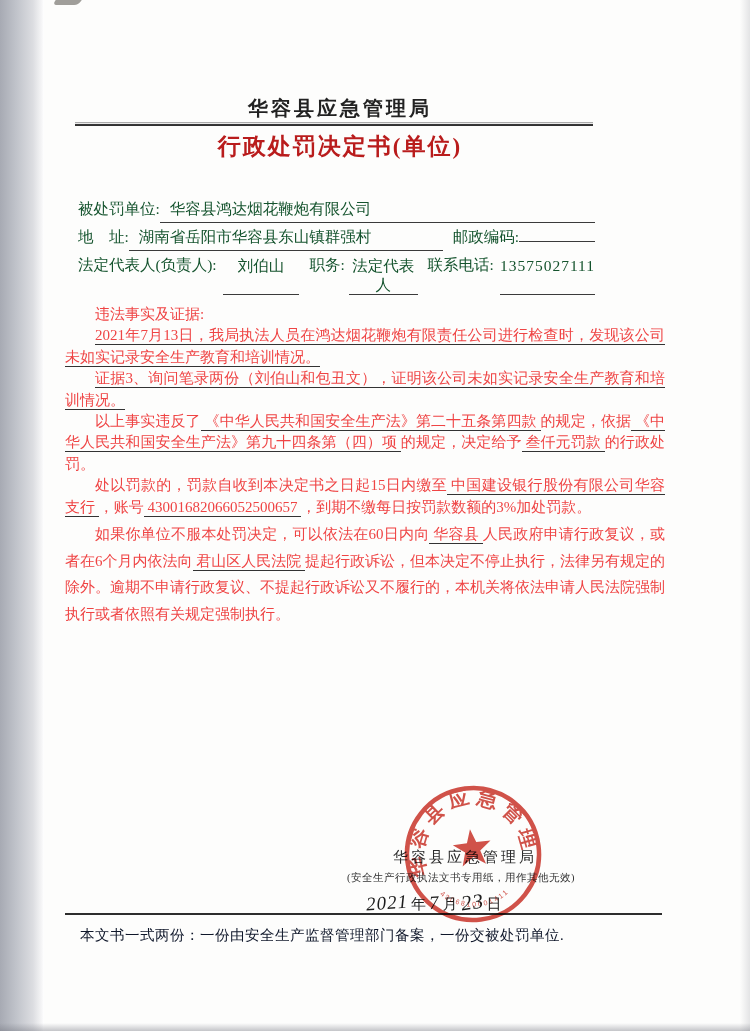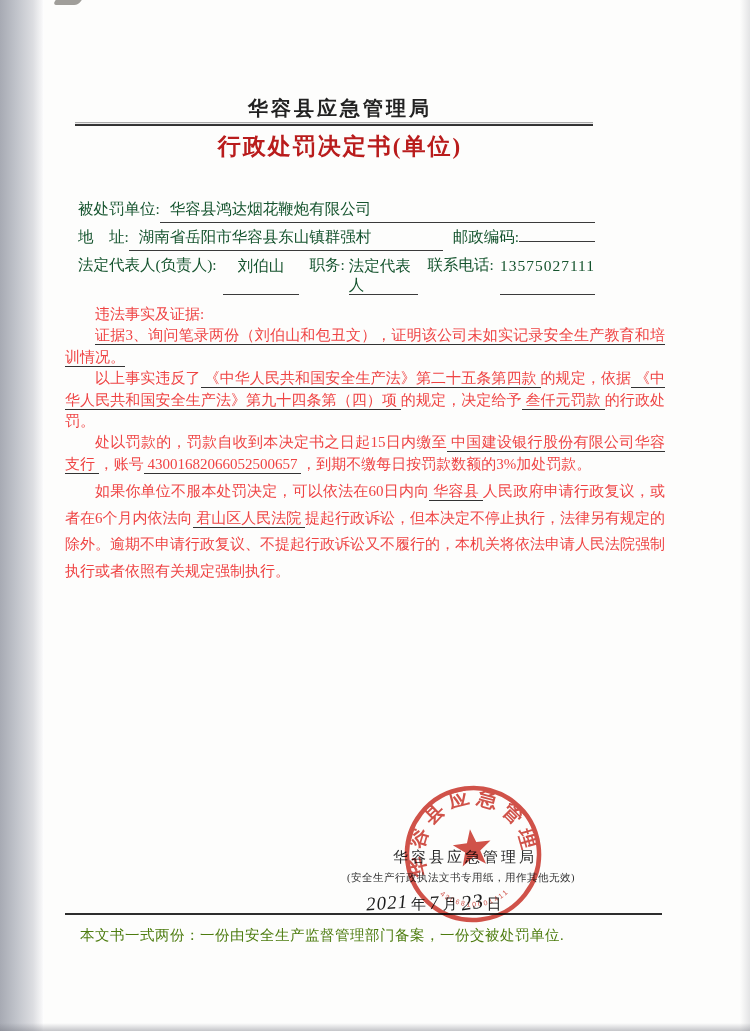--- a/index.html
+++ b/index.html
@@ -29,21 +29,21 @@
 
   
   .fields { position:absolute; left:78px; top:199px; width:517px; font-size:15.5px; color:#14532d; }
   .frow { display:flex; align-items:baseline; }
   .frow + .frow { margin-top:4px; }
   .lbl { white-space:nowrap; }
   .fill { border-bottom:1.5px solid #3b3b3b; padding:0 2px 2px 10px; }
   .grow { flex:1 1 auto; }
   .row3 { margin-top:17px; align-items:flex-start; }
   .cell { display:flex; flex-direction:column; align-items:center; justify-content:flex-start;
-    height:40px; border-bottom:1.5px solid #3b3b3b; line-height:19px; padding-top:1px; }
+    height:40px; border-bottom:1.5px solid #3b3b3b; text-align:center; line-height:19px; padding-top:1px; }
   .w-rep { width:78px; margin-left:6px; }
   .w-title { width:70px; margin-left:4px; }
   .w-phone { flex:1 1 auto; margin-left:6px; letter-spacing:1px; }
   .ml { margin-left:10px; }
 
   
   .bodytext { position:absolute; left:65px; top:304px; width:600px;
     font-size:15px; line-height:21.4px; text-align:justify; color:#ef4444; }
   .facts-heading { text-indent:2em; }
   .bodytext p { text-indent:2em; margin:0; }
@@ -53,21 +53,21 @@
   
   .sig-agency { position:absolute; left:393px; top:848px; font-size:15px; letter-spacing:3px; color:#2b2b2b; }
   .sig-note { position:absolute; left:347px; top:871px; font-size:10.5px; letter-spacing:0.5px; color:#333; }
   .sig-date { position:absolute; left:366px; top:890px; color:#222; white-space:nowrap; }
   .hw { display:inline-block; font-style:italic; font-size:19px; transform:rotate(-4deg);
     letter-spacing:1px; color:#1d1d1d; }
   .hw-day { font-size:21px; transform:rotate(-8deg); }
   .pr { font-size:15px; margin:0 3px; }
   .rule2 { position:absolute; left:65px; top:913px; width:597px; height:2px; background:#2d2d2d; }
 
-  .footer-note { position:absolute; left:80px; top:926px; font-size:14.5px; color:#4d7c0f; letter-spacing:0.5px; }
+  .footer-note { position:absolute; left:80px; top:926px; font-size:14.5px; color:#0f172a; letter-spacing:0.5px; }
 
   
   .seal { position:absolute; left:398px; top:779px; width:150px; height:150px;
     transform:rotate(-7deg); mix-blend-mode:multiply; opacity:.93; }
 </style>
 </head>
 <body>
 
 <div class="scan">
   <div class="left-band"></div>
@@ -95,20 +95,21 @@
       <span class="cell w-rep">刘伯山</span>
       <span class="lbl ml">职务:</span>
       <span class="cell w-title">法定代表人</span>
       <span class="lbl ml">联系电话:</span>
       <span class="cell w-phone">13575027111</span>
     </div>
   </div>
 
   <div class="bodytext">
     <div class="facts-heading">违法事实及证据:</div>
+    <p><span class="u">2021年7月13日，我局执法人员在鸿达烟花鞭炮有限责任公司进行检查时，发现该公司未如实记录安全生产教育和培训情况。</span></p>
     <p><span class="u">证据3、询问笔录两份（刘伯山和包丑文），证明该公司未如实记录安全生产教育和培训情况。</span></p>
     <p><span>以上事实违反了</span><span class="u"> 《中华人民共和国安全生产法》第二十五条第四款 </span><span>的规定，依据</span><span class="u"> 《中华人民共和国安全生产法》第九十四条第（四）项 </span><span>的规定，决定给予</span><span class="u"> 叁仟元罚款 </span><span>的行政处罚。</span></p>
     <p><span>处以罚款的，罚款自收到本决定书之日起15日内缴至</span><span class="u"> 中国建设银行股份有限公司华容支行 </span><span>，账号</span><span class="u"> 43001682066052500657  </span><span>，到期不缴每日按罚款数额的3%加处罚款。</span></p>
     <p class="appeal"><span>如果你单位不服本处罚决定，可以依法在60日内向</span><span class="u"> 华容县 </span><span>人民政府申请行政复议，或者在6个月内依法向</span><span class="u"> 君山区人民法院 </span><span>提起行政诉讼，但本决定不停止执行，法律另有规定的除外。逾期不申请行政复议、不提起行政诉讼又不履行的，本机关将依法申请人民法院强制执行或者依照有关规定强制执行。</span></p>
   </div>
 
   <div class="sig-agency">华容县应急管理局</div>
   <div class="sig-note">(安全生产行政执法文书专用纸，用作其他无效)</div>
   <div class="sig-date">
     <span class="hw">2021</span><span class="pr">年</span><span class="hw">7</span><span class="pr">月</span><span class="hw hw-day">23</span><span class="pr">日</span>

